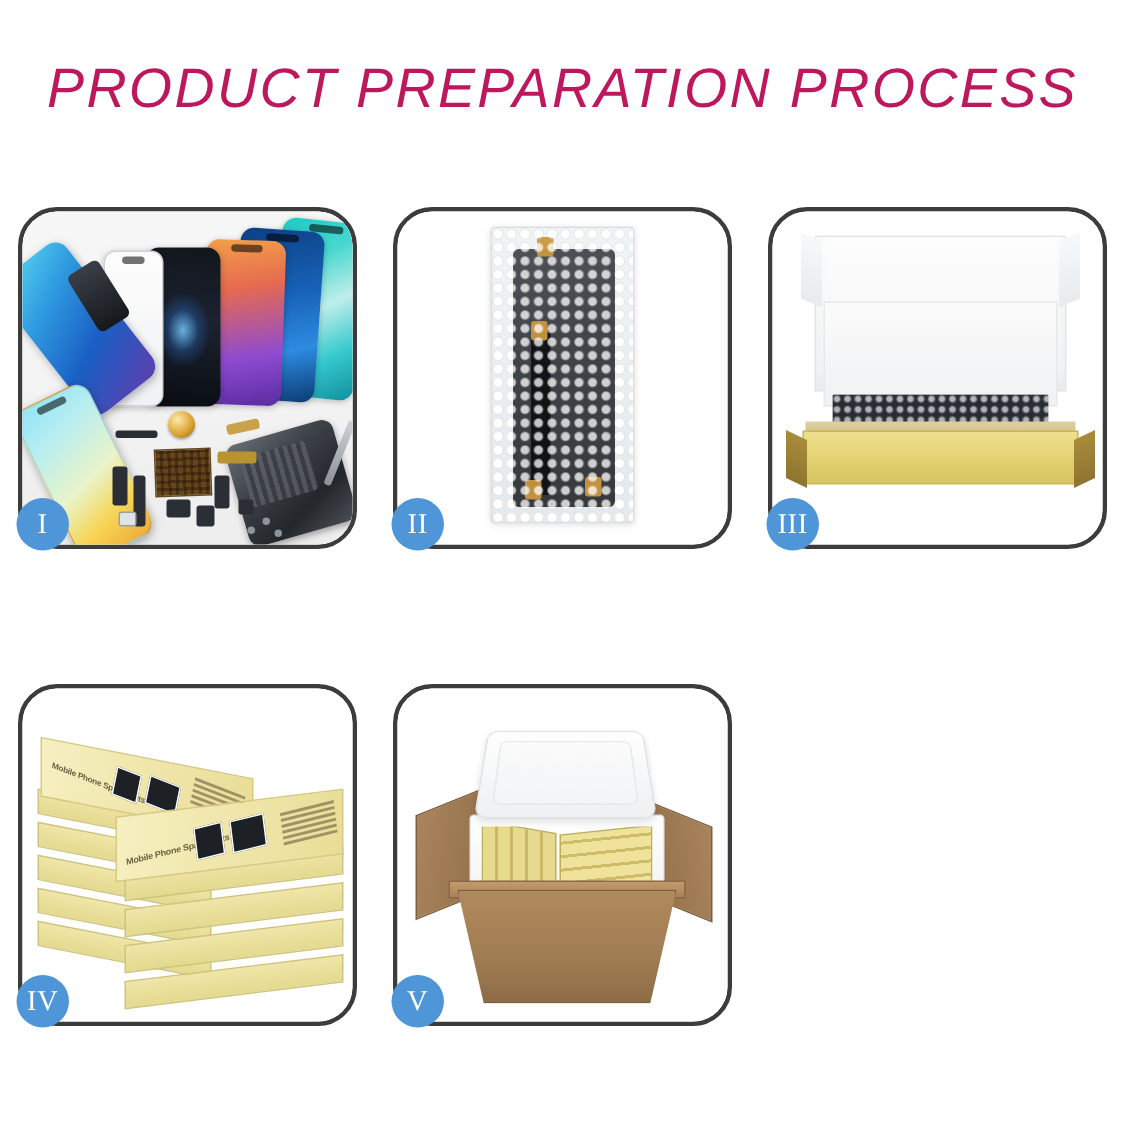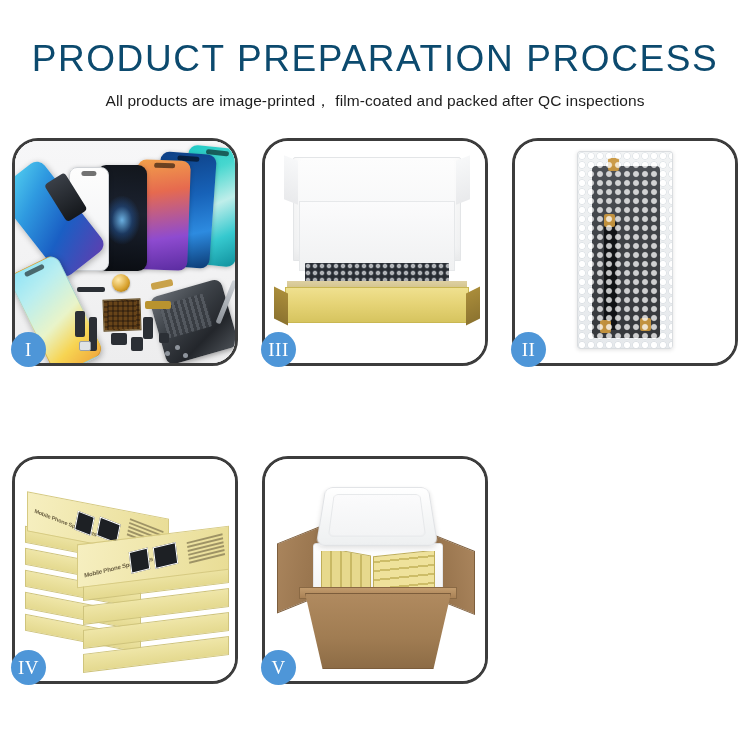--- a/index.html
+++ b/index.html
@@ -9,24 +9,25 @@
     font-family:"Liberation Sans", sans-serif;
     overflow:hidden;
     position:relative;
   }
 
   
   .header { text-align:center; padding-top:40px; }
   .title {
     font-size:37px;
     letter-spacing:1.6px;
-    color:#0c4a6e;
+    color:#be185d;
     font-weight:400;
     line-height:1.05;
     white-space:nowrap;
+    font-style:italic;
   }
   .subtitle {
     font-size:15.5px;
     color:#1d1d1d;
     margin-top:12px;
     letter-spacing:0.1px;
     white-space:nowrap;
   }
 
   
@@ -363,21 +364,20 @@
   }
   .c6-tape { position:absolute; background:rgba(130,100,64,.55); }
   .c6-tape1 { left:42px; top:118px; width:16px; height:22px; transform:skewY(14deg); }
   .c6-tape2 { left:44px; top:176px; width:16px; height:20px; transform:skewY(14deg); }
 </style>
 </head>
 <body>
 
 <div class="header">
   <div class="title">PRODUCT PREPARATION PROCESS</div>
-  <div class="subtitle">All products are image-printed， film-coated and packed after QC inspections</div>
 </div>
 
 <div class="grid">
 
   <div class="panel">
     <div class="photo p1">
       <div class="surface"></div>
       <div class="ph ph-f5">
           <span class="notch"></span>
         </div>
@@ -412,43 +412,43 @@
       <div class="sparepart sp10"></div>
       <div class="screw" style="left:150px;top:210px"></div>
       <div class="screw" style="left:160px;top:204px"></div>
       <div class="screw" style="left:168px;top:212px"></div>
       <div class="tool"></div>
     </div>
     <div class="badge">I</div>
   </div>
 
   <div class="panel">
-    <div class="photo p3">
-      <div class="box3-lid"></div>
-      <div class="box3-foam"></div>
-      <div class="box3-bubble"></div>
-      <div class="box3-inwall"></div>
-      <div class="box3-tray"></div>
-    </div>
-    <div class="badge">III</div>
-  </div>
-
-  <div class="panel">
     <div class="photo p2">
       <div class="bubblebag">
         <div class="bb-inner"></div>
         <div class="bb-flex"></div>
         <div class="bb-tape" style="left:30px;top:6px"></div>
         <div class="bb-tape" style="left:26px;top:62px"></div>
         <div class="bb-tape" style="left:22px;top:168px"></div>
         <div class="bb-tape" style="left:62px;top:166px"></div>
         <div class="bb-bubbleoverlay"></div>
       </div>
     </div>
     <div class="badge">II</div>
+  </div>
+
+  <div class="panel">
+    <div class="photo p3">
+      <div class="box3-lid"></div>
+      <div class="box3-foam"></div>
+      <div class="box3-bubble"></div>
+      <div class="box3-inwall"></div>
+      <div class="box3-tray"></div>
+    </div>
+    <div class="badge">III</div>
   </div>
 
   <div class="panel">
     <div class="photo p4">
       <div class="stack">
 
         <div class="sbox" style="left:4px;top:60px;width:116px;height:17px;transform:skewY(11deg)"></div>
         <div class="sbox" style="left:4px;top:82px;width:116px;height:17px;transform:skewY(11deg)"></div>
         <div class="sbox" style="left:4px;top:104px;width:116px;height:17px;transform:skewY(11deg)"></div>
         <div class="sbox" style="left:4px;top:126px;width:116px;height:17px;transform:skewY(11deg)"></div>

